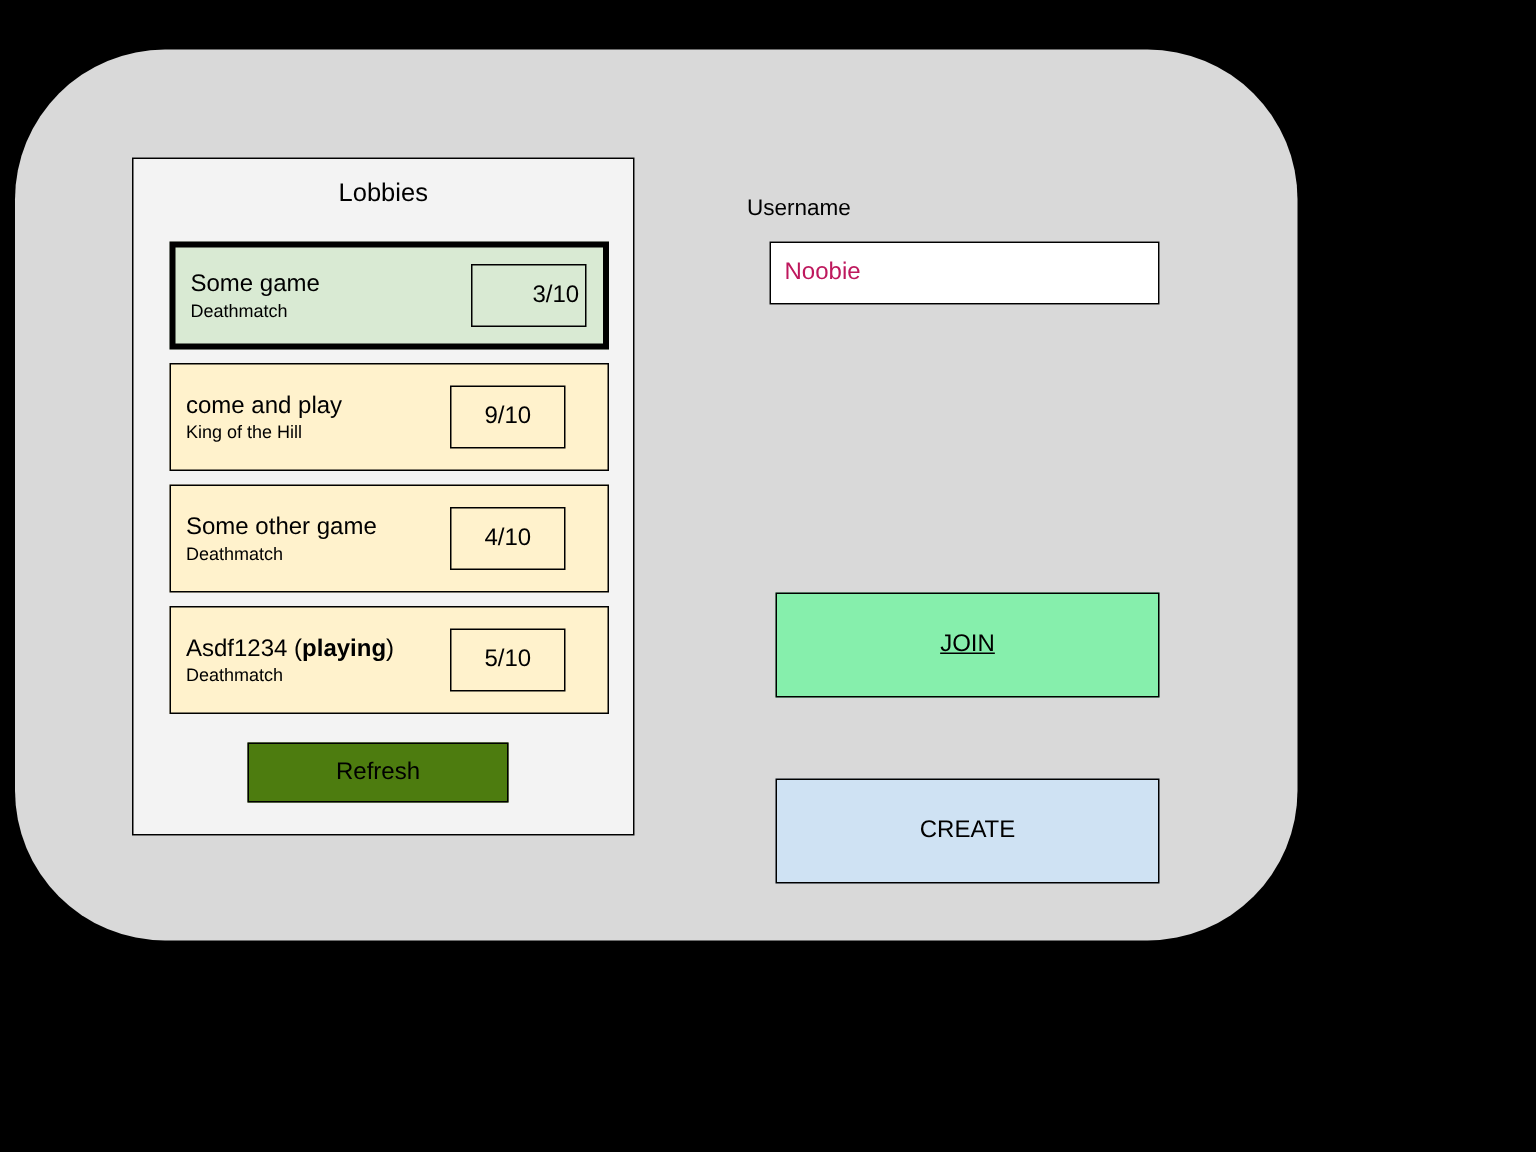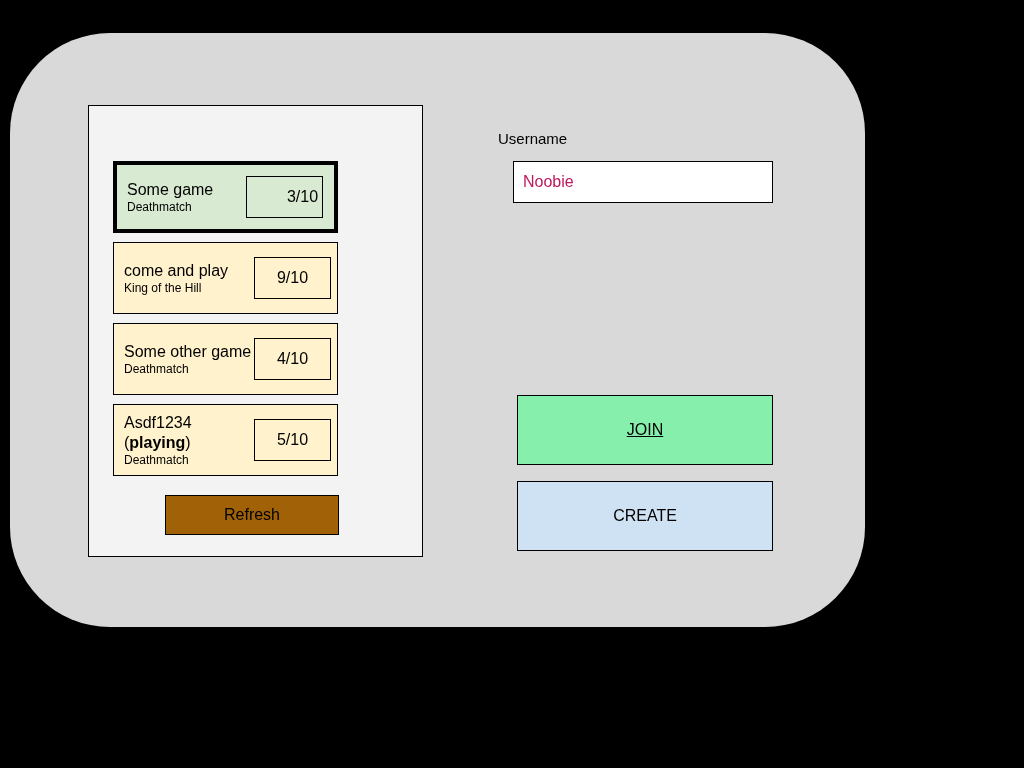--- a/index.html
+++ b/index.html
@@ -27,21 +27,21 @@
     border: 1px solid #000000;
   }
   .lobbies-title {
     padding-top: 13px;
     text-align: center;
     font-size: 17px;
   }
   .lobby-list {
     position: absolute;
     left: 24px; top: 55px;
-    width: 225px;
+    width: 293px;
     display: flex;
     flex-direction: column;
     gap: 9px;
   }
   .lobby-item {
     height: 72px;
     border: 1px solid #000000;
     display: flex;
     align-items: center;
     padding-left: 10px;
@@ -54,21 +54,21 @@
     font-size: 16px;
     line-height: 20px;
   }
   .lobby-title .bold { font-weight: bold; }
   .lobby-mode {
     font-size: 12px;
     line-height: 15px;
   }
   .lobby-count {
     margin-left: auto;
-    margin-right: 6px;
+    margin-right: 28px;
     width: 77px;
     height: 42px;
     border: 1px solid #000000;
     display: flex;
     align-items: center;
     justify-content: center;
     font-size: 16px;
     flex-shrink: 0;
   }
   .lobby-item.selected .lobby-count { margin-right: 11px; padding-left: 36px; }
@@ -111,20 +111,21 @@
   }
   .join-button   { top: 362px; }  
   .create-button { top: 448px; }  
 </style>
 </head>
 <body style="background: rgb(0, 0, 0);">
 
 <div class="app-panel" style="background: rgb(217, 217, 217);">
 
   <div class="lobbies-panel" style="background: rgb(243, 243, 243);">
+    <div class="lobbies-title">Lobbies</div>
 
     <div class="lobby-list">
   <div class="lobby-item selected" style="background: rgb(217, 234, 211);">
     <div class="lobby-text">
       <div class="lobby-title"><span>Some game</span><span class="bold"></span><span></span></div>
       <div class="lobby-mode">Deathmatch</div>
     </div>
     <div class="lobby-count">3/10</div>
   </div>
 
@@ -146,23 +147,23 @@
 
   <div class="lobby-item" style="background: rgb(255, 242, 204);">
     <div class="lobby-text">
       <div class="lobby-title"><span>Asdf1234 (</span><span class="bold">playing</span><span>)</span></div>
       <div class="lobby-mode">Deathmatch</div>
     </div>
     <div class="lobby-count">5/10</div>
   </div>
 </div>
 
-    <button class="refresh-button" style="background: #a16207;">Refresh</button>
+    <button class="refresh-button" style="background: #4d7c0f;">Refresh</button>
   </div>
 
   <div class="username-label">Username</div>
 
   <input class="username-input" type="text" value="Noobie" style="background: rgb(255, 255, 255);">
 
   <button class="action-button join-button" style="background: #86efac; text-decoration: underline;">JOIN</button>
 
-  <button class="action-button create-button" style="background: rgb(207, 226, 243);">CREATE</button>
+  <button class="action-button create-button" style="background: rgb(207, 226, 243); margin-top: 38px;">CREATE</button>
 </div>
 
 </body></html>

